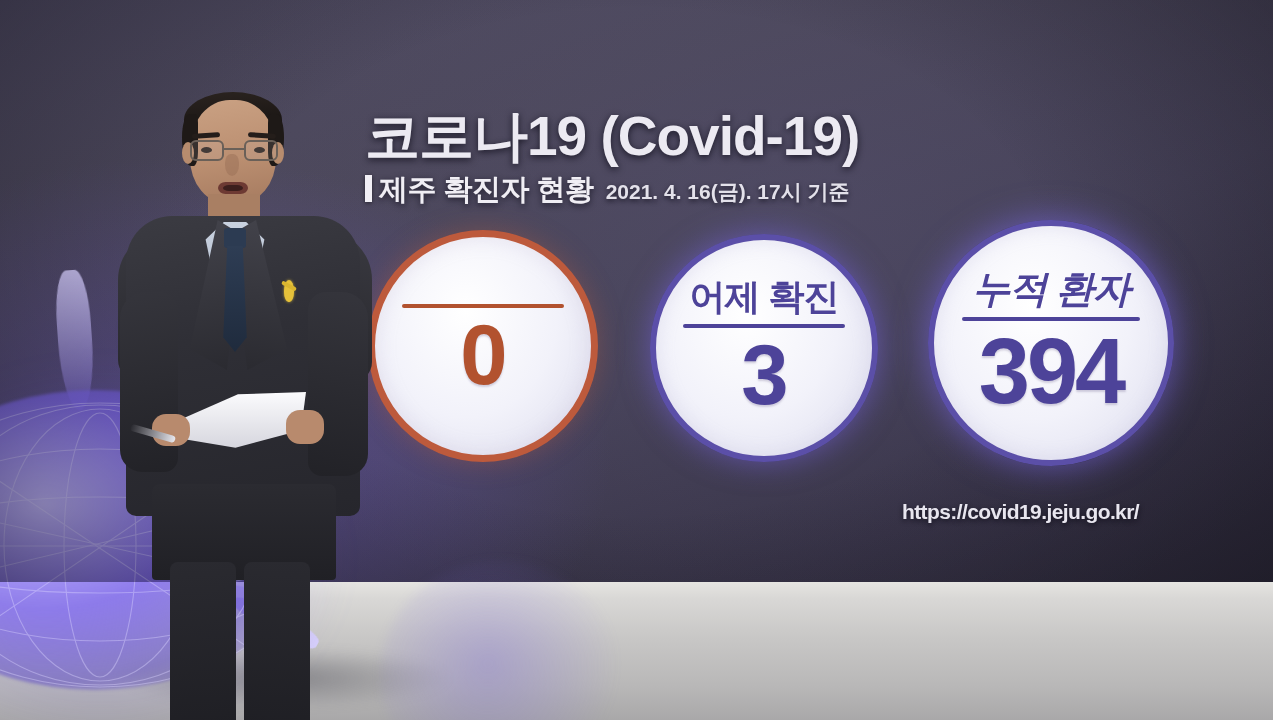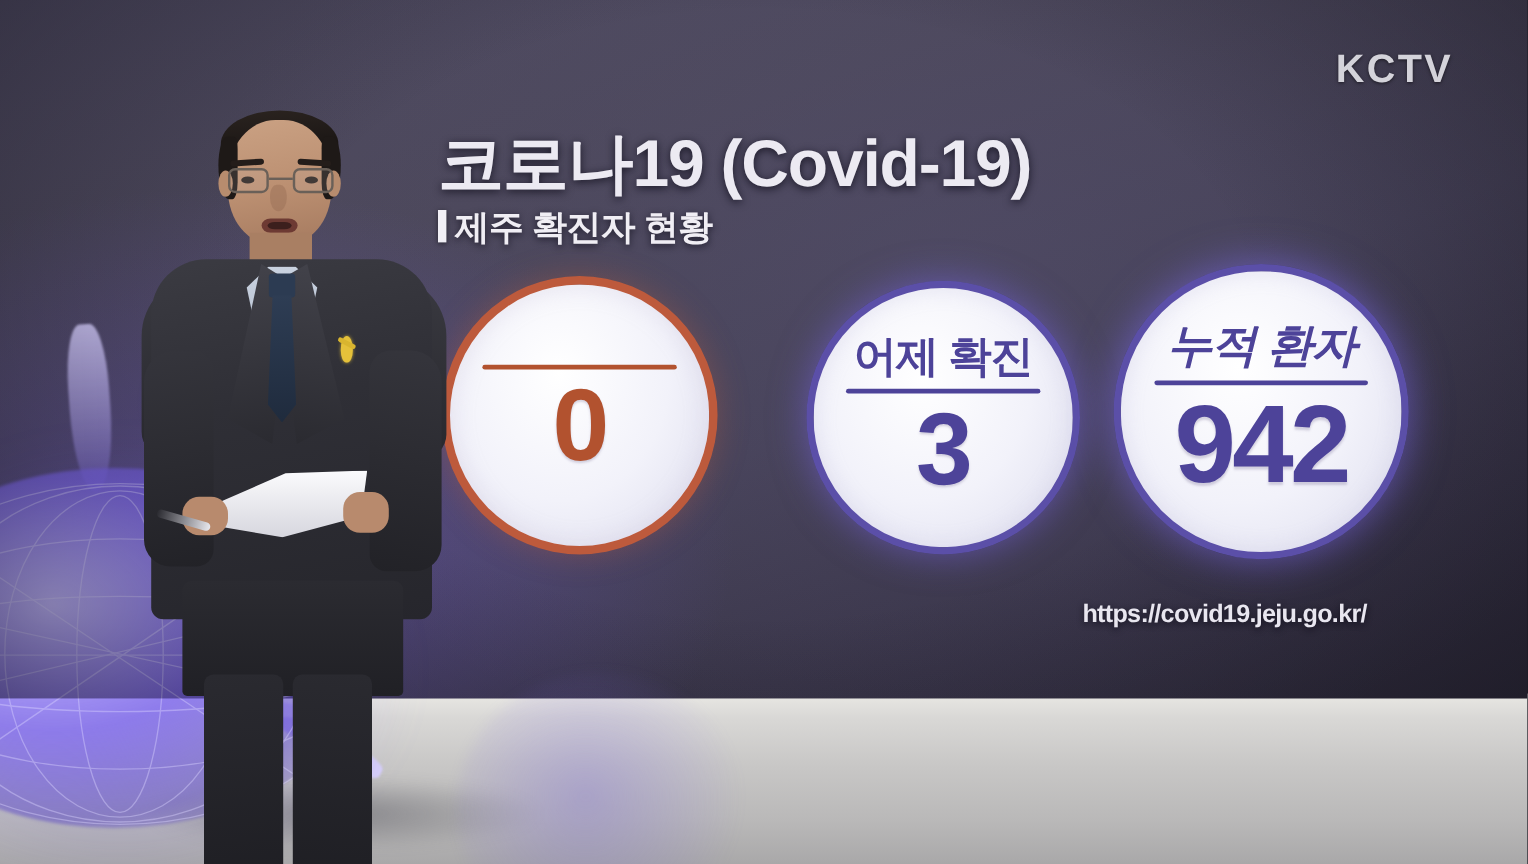--- a/index.html
+++ b/index.html
@@ -122,21 +122,21 @@
     background:radial-gradient(ellipse at 42% 34%, #ffffff 0%, #f2f2fa 52%, #e4e4f2 82%, #d9daec 100%);
     display:flex; flex-direction:column;
     align-items:center; justify-content:center;
   }
   .c1 {
     left:368px; top:230px; width:230px; height:232px;
     border:7px solid #bd5a3c;
     box-shadow:0 0 26px rgba(190,95,64,.35), inset 0 0 20px rgba(185,170,200,.25);
   }
   .c2 {
-    left:672px; top:234px; width:228px; height:228px;
+    left:650px; top:234px; width:228px; height:228px;
     border:6px solid #5b4fa8;
     box-shadow:0 0 30px rgba(120,100,230,.55), inset 0 0 18px rgba(180,175,210,.25);
   }
   .c3 {
     left:928px; top:220px; width:246px; height:246px;
     border:6px solid #5b4fa8;
     box-shadow:0 0 34px rgba(125,105,235,.62), inset 0 0 18px rgba(180,175,210,.25);
   }
   .c-label {
     font-weight:bold; letter-spacing:-1px; line-height:1;
@@ -286,45 +286,45 @@
         <path d="M66 276 L388 56"></path>
         <path d="M14 166 L438 166"></path>
       </g>
     </svg>
     <div class="virus-far"></div>
     <div class="virus-far2"></div>
   </div>
 
   <div class="wall-vignette"></div>
 
-  <div class="kctv">KCTV</div>
 
   <div class="title-block">
     <div class="title-main">코로나19 (Covid-19)</div>
     <div class="subline">
       <span class="sub-bar"></span>
       <span class="sub-title">제주 확진자 현황</span>
+      <span class="sub-date">2021. 4. 16(금). 17시 기준</span>
     </div>
   </div>
 
   <div class="circle c1">
     <div class="c-rule"></div>
     <div class="c-value">0</div>
   </div>
 
   <div class="circle c2">
     <div class="c-label">어제 확진</div>
     <div class="c-rule"></div>
     <div class="c-value">3</div>
   </div>
 
   <div class="circle c3">
     <div class="c-label">누적 환자</div>
     <div class="c-rule"></div>
-    <div class="c-value">942</div>
+    <div class="c-value">394</div>
   </div>
 
   <div class="source">
     <div>https://covid19.jeju.go.kr/</div>
   </div>
 
   <div class="anchor">
     <div class="hair"></div>
     <div class="head"></div>
     <div class="hair-side-l"></div>

